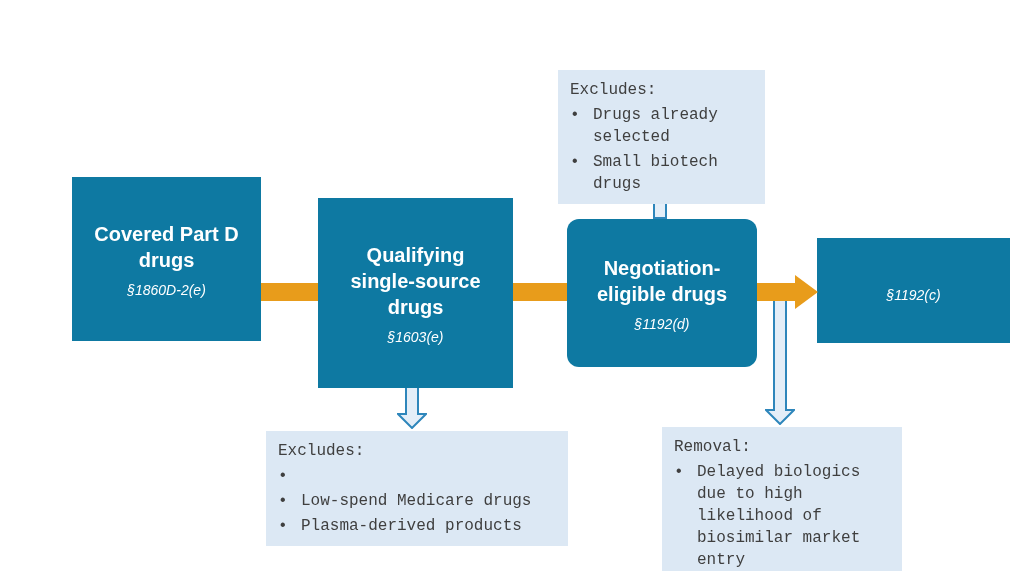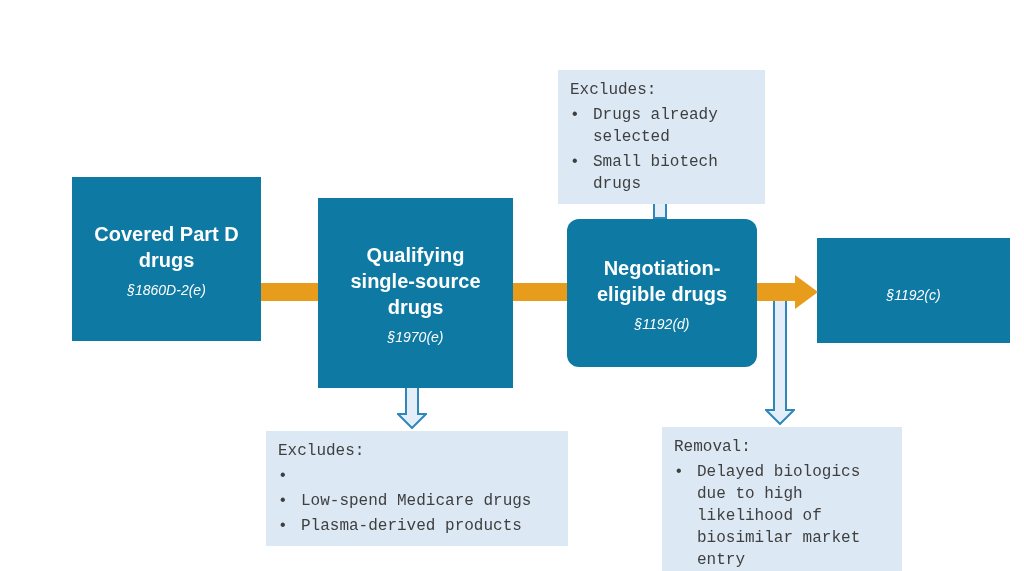--- a/index.html
+++ b/index.html
@@ -49,21 +49,21 @@
   <div class="stage" style="left:72px;top:177px;width:189px;height:164px;">
     <div class="stage-title">Covered Part D
 drugs</div>
     <div class="stage-ref">§1860D-2(e)</div>
   </div>
 
   <div class="stage" style="left:318px;top:198px;width:195px;height:190px;">
     <div class="stage-title">Qualifying
 single-source
 drugs</div>
-    <div class="stage-ref">§1970(e)</div>
+    <div class="stage-ref">§1603(e)</div>
   </div>
 
   <div class="stage" style="left:567px;top:219px;width:190px;height:148px;border-radius:12px;">
     <div class="stage-title">Negotiation-
 eligible drugs</div>
     <div class="stage-ref">§1192(d)</div>
   </div>
 
   <div class="stage" style="left:817px;top:238px;width:193px;height:105px;">
     <div class="stage-ref">§1192(c)</div>

